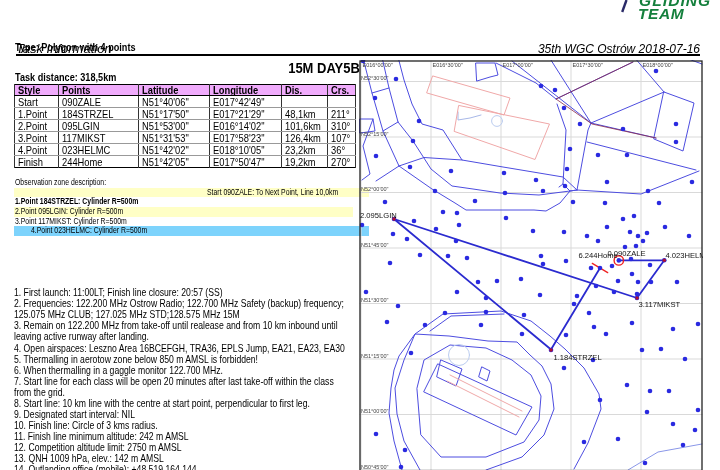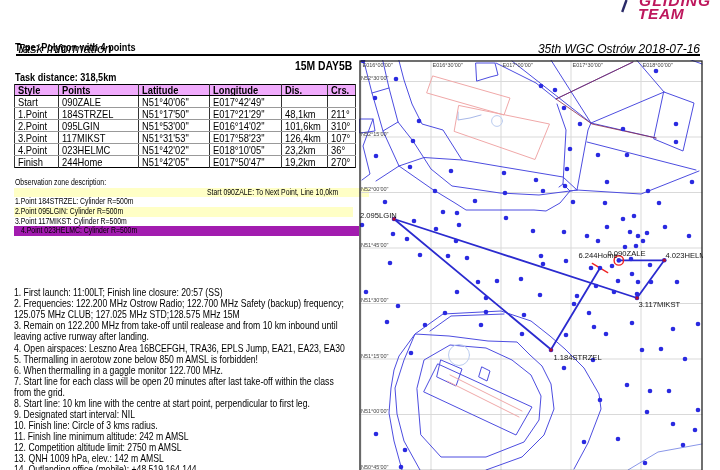--- a/index.html
+++ b/index.html
@@ -6,34 +6,34 @@
 body{width:720px;height:470px;position:relative;background:#fff;overflow:hidden;
   font-family:"Liberation Sans",sans-serif;color:#000;}
 .abs{position:absolute;}
 table{border-collapse:collapse;}
 td{border-left:1px solid #333;border-right:1px solid #333;border-top:1px solid #999;border-bottom:1px solid #999;padding:0 0 0 3px;vertical-align:middle;line-height:10px;}
 .cx{display:inline-block;transform:scaleX(0.85);transform-origin:0 0;white-space:nowrap;}
 </style>
 </head>
 <body>
 
-<div class="abs" style="left:610px;top:0;width:110px;height:40px;color:#be185d;font-weight:bold;font-style:italic;">
+<div class="abs" style="left:610px;top:0;width:110px;height:40px;color:#15803d;font-weight:bold;font-style:italic;">
   <div style="position:absolute;left:29px;top:-8px;font-size:15.5px;letter-spacing:1.1px;">GLIDING</div>
   <div style="position:absolute;left:28px;top:5.2px;font-size:15.5px;letter-spacing:0.6px;">TEAM</div>
   <svg style="position:absolute;left:0;top:0;" width="30" height="22">
       <path d="M 16.5,0 L 12.2,12" stroke="#2a2a68" stroke-width="2.4" fill="none"></path>
     </svg>
 </div>
 
 <div class="abs" style="left:16px;top:40.5px;font-size:13px;font-weight:normal;font-style:italic;">Task Information</div>
 <div class="abs" style="right:20px;top:41.5px;font-size:12px;font-style:italic;">35th WGC Ostrów 2018-07-16</div>
 <div class="abs" style="left:16px;top:54.1px;width:684px;height:1.6px;background:#000;"></div>
 
 <div class="abs" style="left:15px;top:41px;font-size:11px;font-weight:bold;"><span class="cx" style="transform:scaleX(0.83);">Type: Polygon with 4 points</span></div>
-<div class="abs" style="left:232px;top:58.5px;width:120px;font-size:12px;font-weight:bold;text-align:right;"><span class="cx" style="transform:scaleX(0.865);transform-origin:100% 0;">15M DAY5B</span></div>
+<div class="abs" style="left:240px;top:58.5px;width:120px;font-size:15px;font-weight:bold;text-align:right;"><span class="cx" style="transform:scaleX(0.865);transform-origin:100% 0;">15M DAY5B</span></div>
 <div class="abs" style="left:15px;top:71px;font-size:11px;font-weight:bold;"><span class="cx" style="transform:scaleX(0.83);">Task distance: 318,5km</span></div>
 
 <table class="abs" style="left:14px;top:84px;font-size:11px;border:1.4px solid #000;">
 <tbody>
       <tr style="background:#f0abfc;font-weight:bold;height:10px;">
   <td style="width:40px;border-bottom:1.8px solid #000;border-top:0;"><span class="cx">Style</span></td>
   <td style="width:76px;border-bottom:1.8px solid #000;border-top:0;"><span class="cx">Points</span></td>
   <td style="width:67px;border-bottom:1.8px solid #000;border-top:0;"><span class="cx">Latitude</span></td>
   <td style="width:67.5px;border-bottom:1.8px solid #000;border-top:0;"><span class="cx">Longitude</span></td>
   <td style="width:39.5px;border-bottom:1.8px solid #000;border-top:0;"><span class="cx">Dis.</span></td>
@@ -86,24 +86,24 @@
         <td style="border-bottom:0;"><span class="cx">E017°50'47"</span></td>
         <td style="border-bottom:0;"><span class="cx">19,2km</span></td>
         <td style="border-bottom:0;"><span class="cx">270°</span></td>
       </tr>
 </tbody>
   </table>
 
 <div class="abs" style="left:14px;top:178.2px;font-size:8.5px;line-height:9.6px;">
 <div style="padding-left:1px;"><span class="cx" style="transform:scaleX(0.81);">Observation zone description:</span></div>
 <div style="width:338px;background:#ffffc6;padding-left:17px;text-align:right;"><span class="cx" style="transform:scaleX(0.81);">Start 090ZALE: To Next Point, Line 10,0km</span></div>
-<div style="padding-left:1px;"><span class="cx" style="transform:scaleX(0.81);">1.Point 184STRZEL: Cylinder R=500m</span></div>
+<div style="padding-left:1px;font-weight:bold;"><span class="cx" style="transform:scaleX(0.81);">1.Point 184STRZEL: Cylinder R=500m</span></div>
 <div style="width:338px;background:#ffffc6;padding-left:1px;"><span class="cx" style="transform:scaleX(0.81);">2.Point 095LGIN: Cylinder R=500m</span></div>
 <div style="padding-left:1px;"><span class="cx" style="transform:scaleX(0.81);">3.Point 117MIKST: Cylinder R=500m</span></div>
-<div style="width:338px;background:#a21caf;padding-left:7px;"><span class="cx" style="transform:scaleX(0.81);">4.Point 023HELMC: Cylinder R=500m</span></div>
+<div style="width:338px;background:#7dd3fc;padding-left:17px;"><span class="cx" style="transform:scaleX(0.81);">4.Point 023HELMC: Cylinder R=500m</span></div>
 </div>
 
 <div class="abs" style="left:14px;top:287.3px;width:430px;font-size:10.5px;line-height:11.04px;transform:scaleX(0.823);transform-origin:0 0;">
 1. First launch: 11:00LT; Finish line closure: 20:57 (SS)<br>
 2. Frequencies: 122.200 MHz Ostrow Radio; 122.700 MHz Safety (backup) frequency;<br>
 125.075 MHz CLUB; 127.025 MHz STD;128.575 MHz 15M<br>
 3. Remain on 122.200 MHz from take-off until realease and from 10 km inbound until<br>
 leaving active runway after landing.<br>
 4. Open airspaces: Leszno Area 16BCEFGH, TRA36, EPLS Jump, EA21, EA23, EA30<br>
 5. Thermalling in aerotow zone below 850 m AMSL is forbidden!<br>

